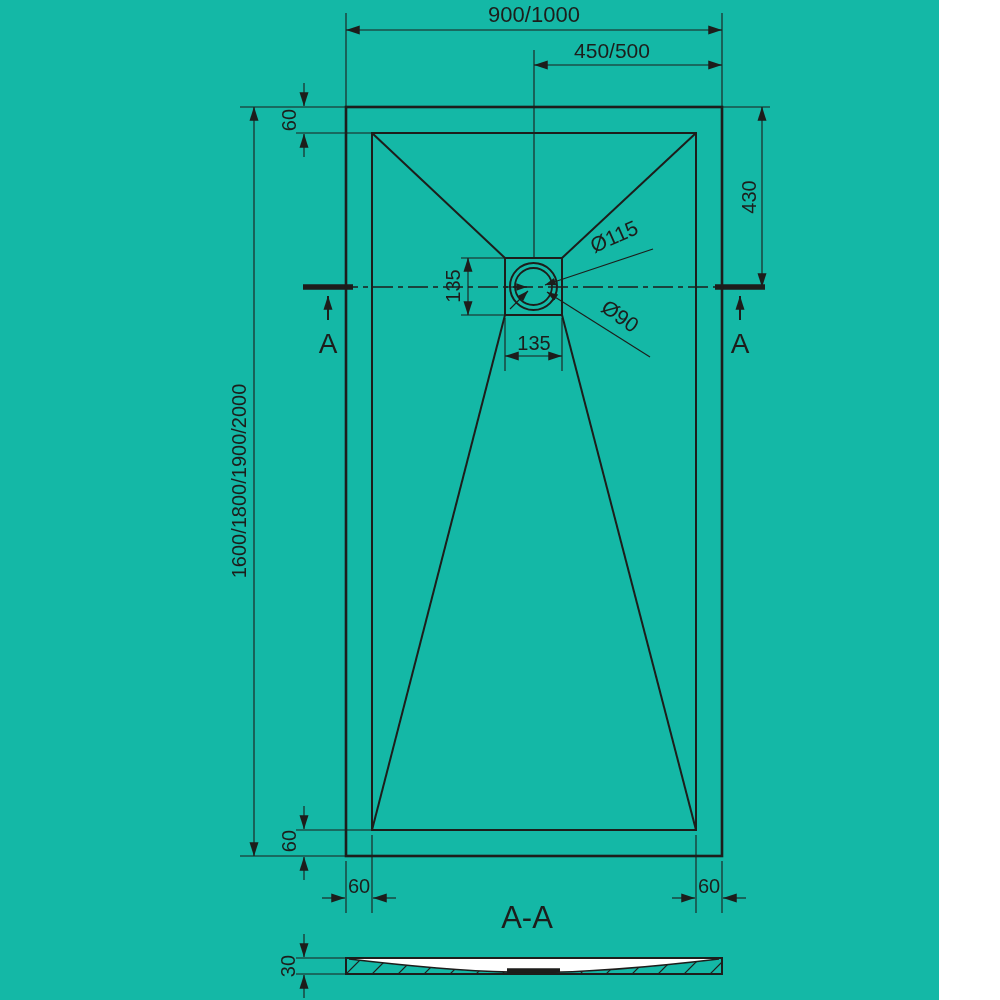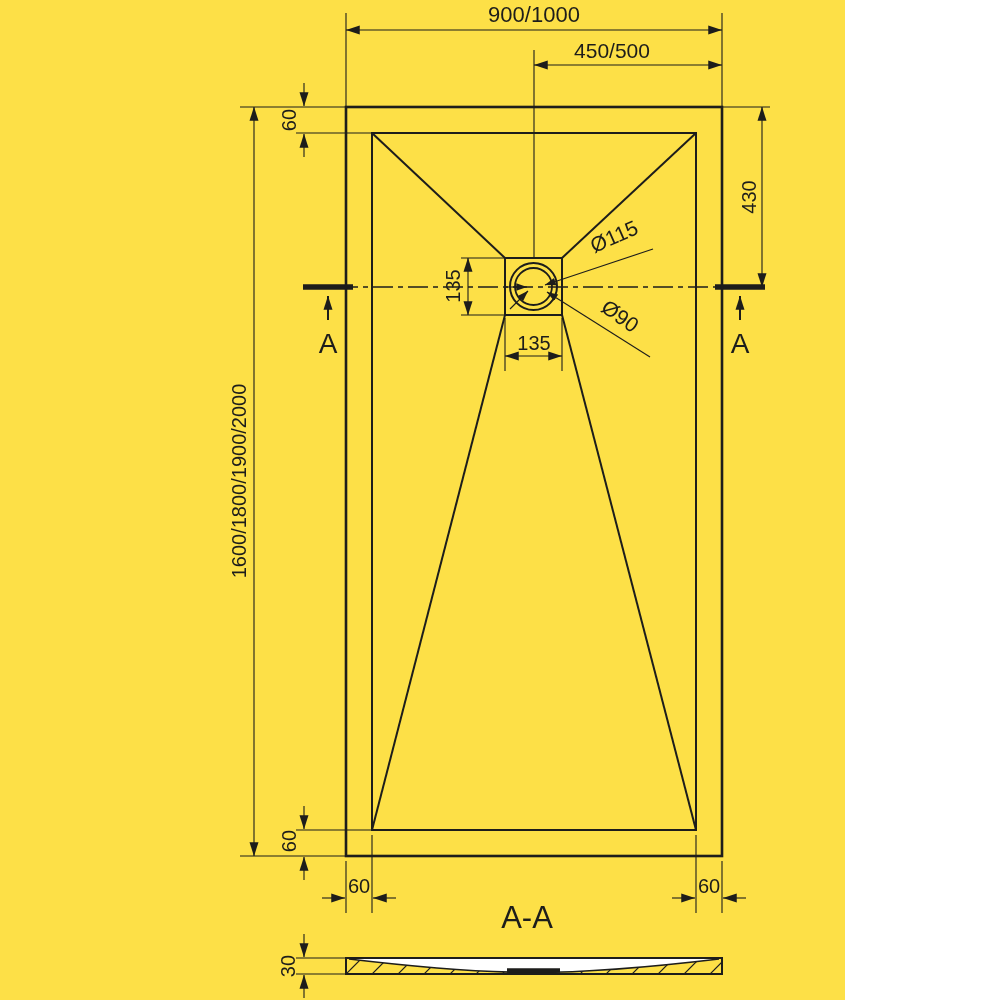--- a/index.html
+++ b/index.html
@@ -1,16 +1,16 @@
 <!DOCTYPE html>
 <html><head>
 <meta charset="utf-8">
 <style>
   html,body{margin:0;padding:0;background:#ffffff;}
-  .stage{position:relative;width:845px;height:1000px;background:#fde047;overflow:hidden;}
+  .stage{position:relative;width:939px;height:1000px;background:#14b8a6;overflow:hidden;}
   svg{display:block;}
   svg text{fill:#1d1d1b;font-family:"Liberation Sans","DejaVu Sans",sans-serif;}
   .mid{text-anchor:middle;}
   .f20{font-size:20px;}
   .f21{font-size:21px;}
   .f22{font-size:22px;}
   .f28{font-size:28px;}
   .f31{font-size:31px;}
   .geo{stroke:#1d1d1b;fill:none;stroke-width:2;}
   .geo-heavy{stroke:#1d1d1b;fill:none;stroke-width:2.6;}

